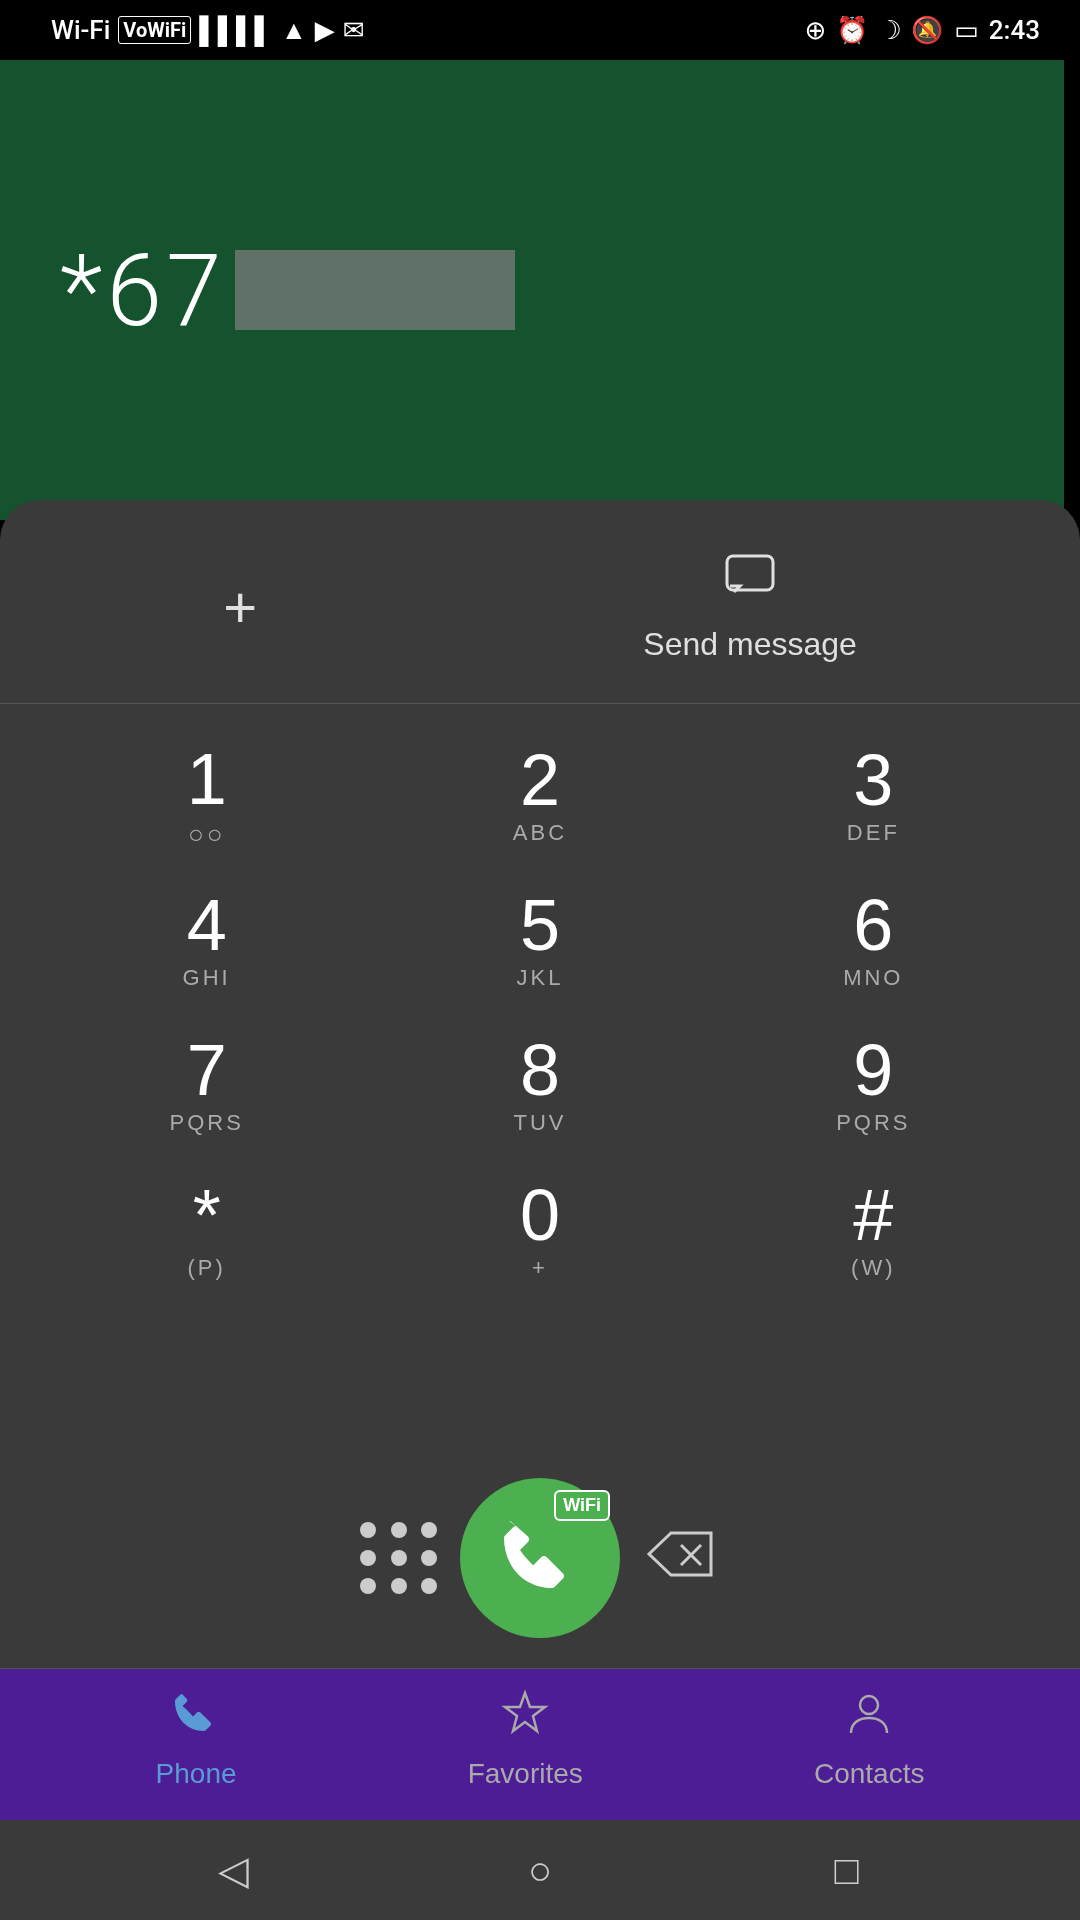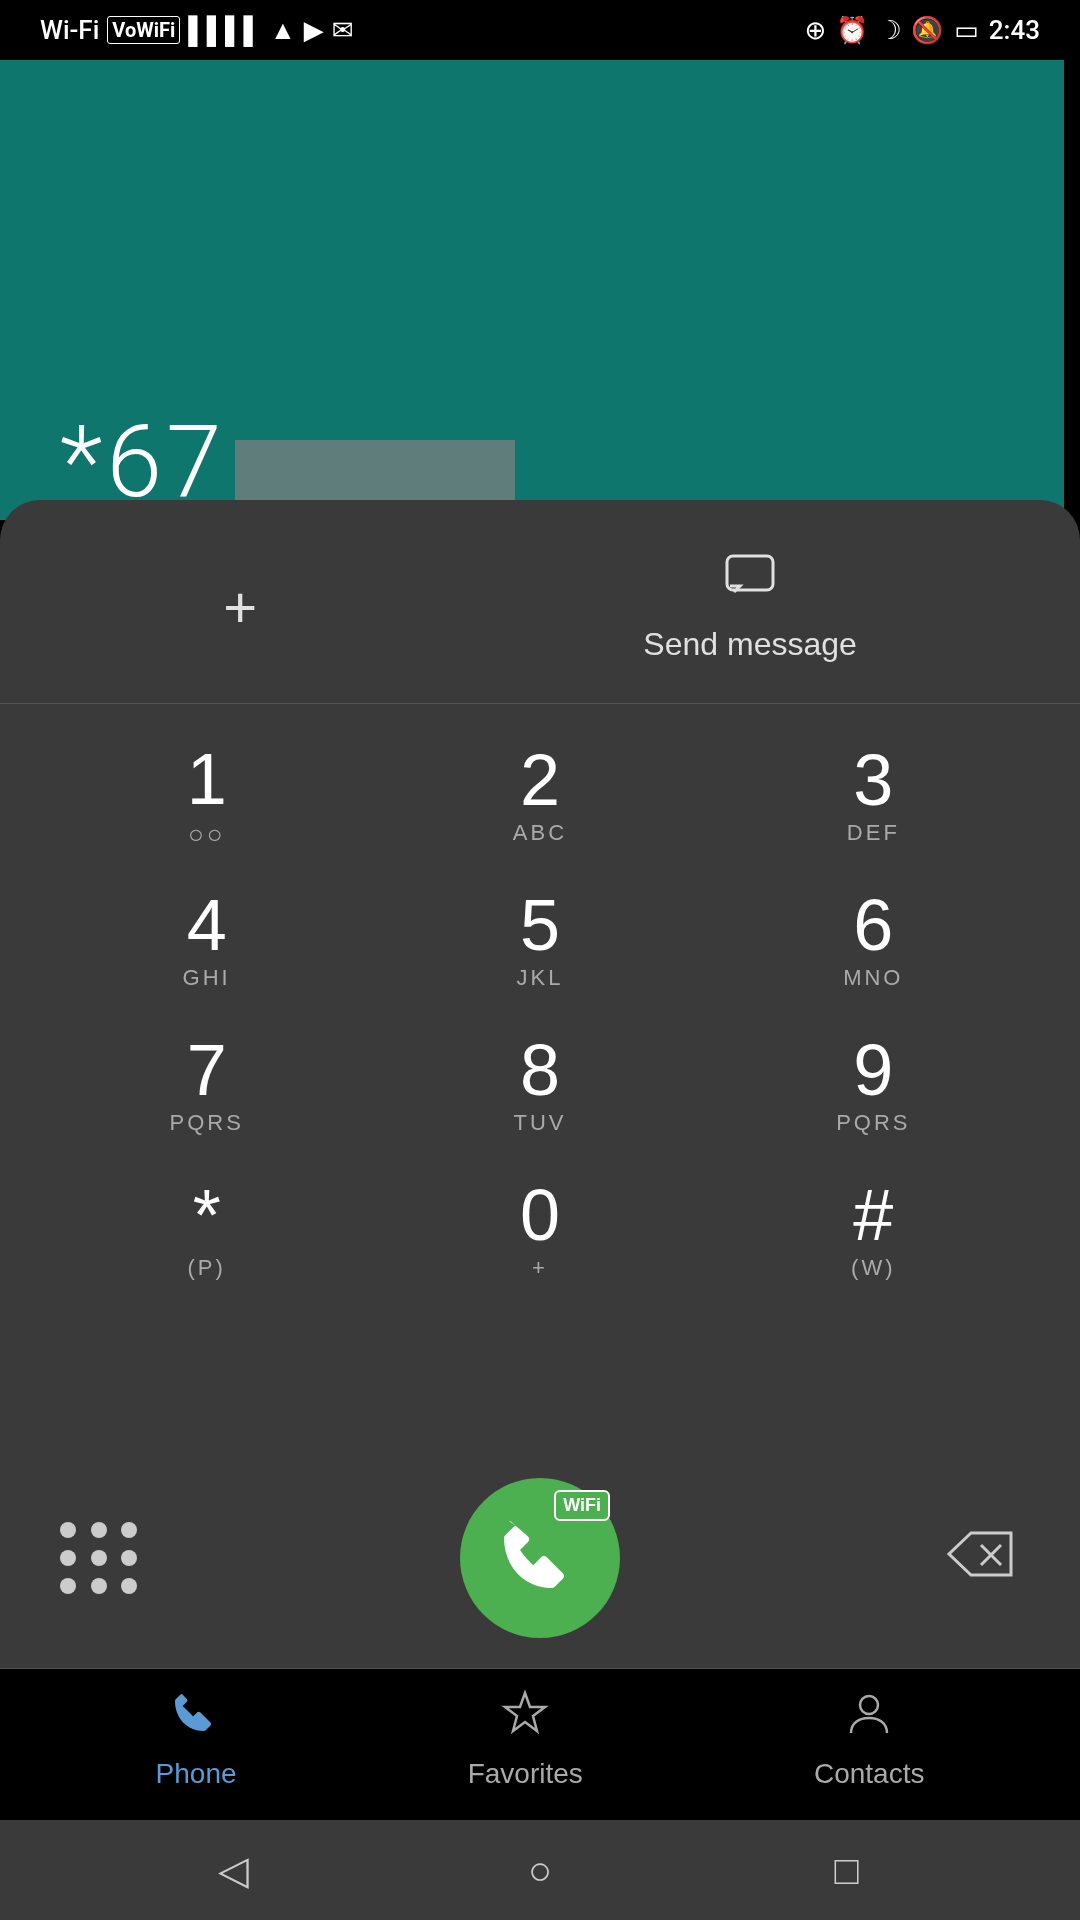--- a/index.html
+++ b/index.html
@@ -9,21 +9,21 @@
       height: 1920px;
       background: #000;
       font-family: 'Roboto', Arial, sans-serif;
       overflow: hidden;
       position: relative;
     }
 
     
     .status-bar {
       position: absolute;
-      top: 0; left: 0; right: 0;
+      top: 0; left: 11px; right: 0;
       height: 60px;
       background: #000;
       display: flex;
       align-items: center;
       justify-content: space-between;
       padding: 0 40px;
       z-index: 100;
     }
     .status-left {
       display: flex;
@@ -41,23 +41,23 @@
       font-size: 26px;
       font-weight: 500;
     }
 
     
     .dialer-display {
       position: absolute;
       top: 60px;
       left: 0; right: 16px;
       height: 460px;
-      background: #0f766e;
-      display: flex;
-      align-items: flex-end;
+      background: #14532d;
+      display: flex;
+      align-items: center;
       padding: 0 60px;
     }
     .phone-number {
       color: #fff;
       font-size: 100px;
       font-weight: 300;
       letter-spacing: 4px;
     }
     .number-cursor {
       display: inline-block;
@@ -137,21 +137,21 @@
       font-size: 22px;
       color: #aaa;
       letter-spacing: 3px;
       margin-top: 4px;
       min-height: 28px;
     }
 
     
     .bottom-row {
       display: flex;
-      justify-content: space-between;
+      justify-content: center;
       align-items: center;
       padding: 10px 40px 30px;
     }
     .dialpad-dots-btn {
       background: none;
       border: none;
       cursor: pointer;
       display: flex;
       align-items: center;
       justify-content: center;
@@ -213,21 +213,21 @@
       font-size: 60px;
       color: #ccc;
     }
 
     
     .nav-tabs {
       display: flex;
       justify-content: space-around;
       align-items: center;
       padding: 20px 40px 30px;
-      background: #000000;
+      background: #4c1d95;
       border-top: 1px solid #555;
     }
     .nav-tab {
       display: flex;
       flex-direction: column;
       align-items: center;
       gap: 10px;
       cursor: pointer;
       background: none;
       border: none;

